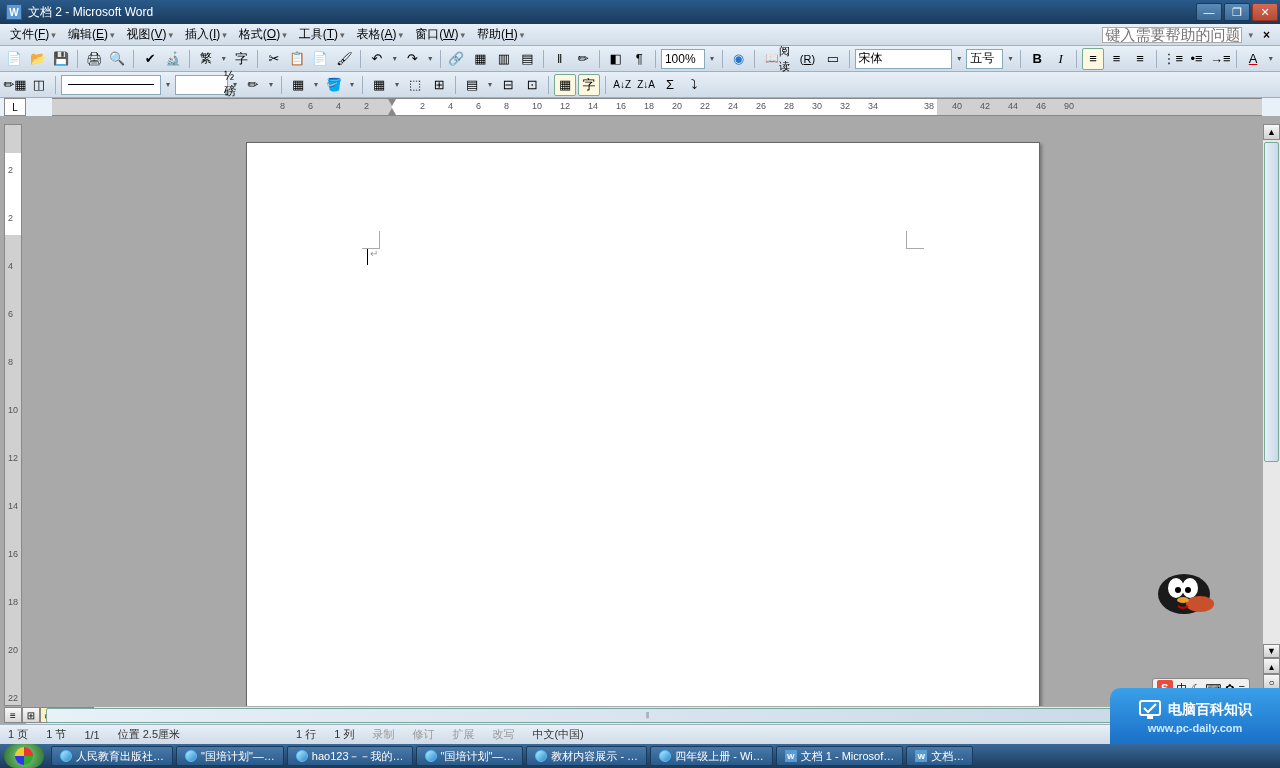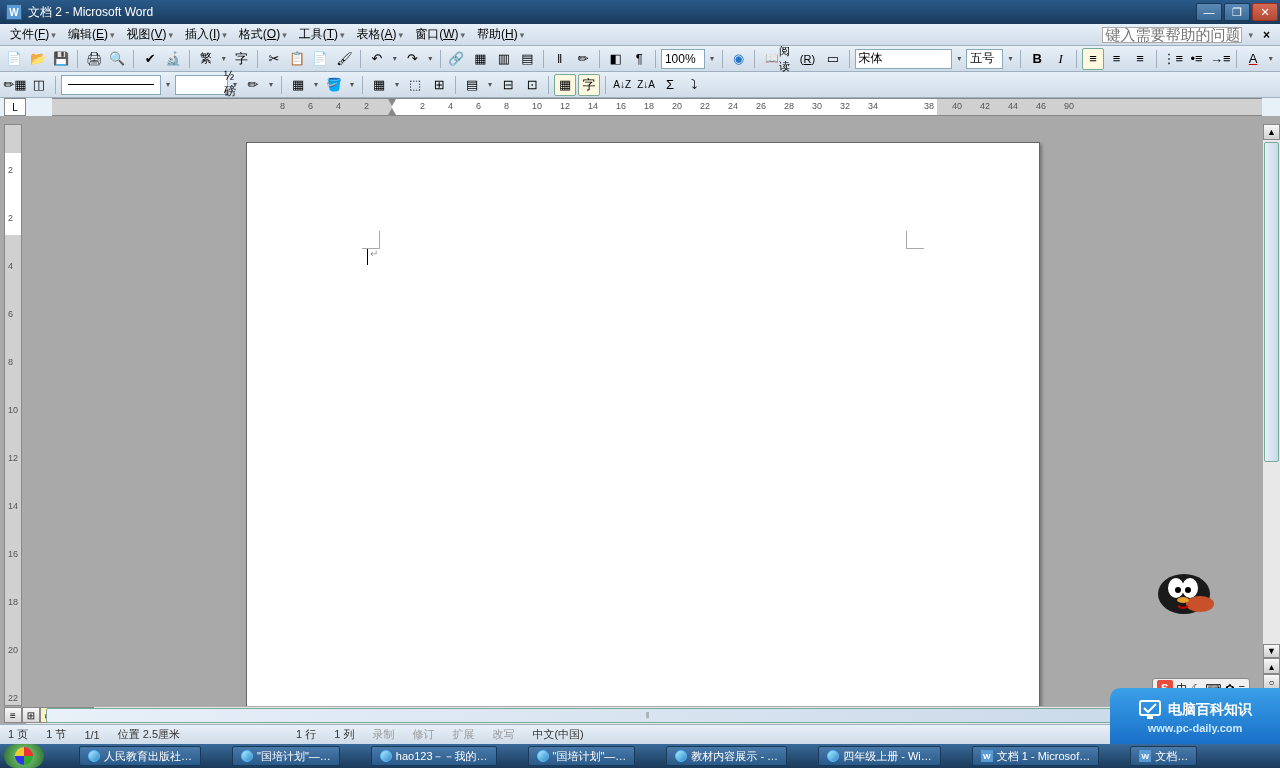--- a/index.html
+++ b/index.html
@@ -59,21 +59,21 @@
 .view-btns .vb { width:18px; height:16px; border:1px solid #888; background:linear-gradient(180deg,#f8f8f8,#d8d8d8); font-size:10px; display:flex; align-items:center; justify-content:center; cursor:pointer; }
 
 
 .statusbar { position: absolute; bottom: 24px; left: 0; right: 0; height: 20px; background: linear-gradient(180deg,#e8f0f8,#d0dce8); border-top: 1px solid #a0b0c0; display: flex; align-items: center; font-size: 11px; padding: 0 8px; gap: 18px; color: #333; }
 .statusbar .dim { color: #999; }
 
 
 .taskbar { position: absolute; bottom: 0; left: 0; right: 0; height: 24px; background: linear-gradient(180deg,#3a6a9a,#1a3a5a); display: flex; align-items: center; gap: 3px; padding-right: 4px; }
 .start-btn { width: 40px; height: 24px; background: radial-gradient(circle,#6ab86a 30%,#2a6a2a 100%); border-radius: 12px; margin: 0 4px; display:flex; align-items:center; justify-content:center; }
 .start-btn .orb { width:18px; height:18px; border-radius:50%; background: conic-gradient(#e33 0 25%, #3a3 25% 50%, #33e 50% 75%, #ec3 75% 100%); }
-.task-item { height: 20px; padding: 4px 8px; background: linear-gradient(180deg,#4a7aaa,#2a5a8a); border: 1px solid #1a3a5a; border-radius: 2px; color: #fff; font-size: 11px; display: flex; align-items: center; gap: 4px; max-width: 140px; overflow: hidden; white-space: nowrap; cursor:pointer;margin-left:28px; }
+.task-item { height: 20px; padding: 4px 8px; background: linear-gradient(180deg,#4a7aaa,#2a5a8a); border: 1px solid #1a3a5a; border-radius: 2px; color: #fff; font-size: 11px; display: flex; align-items: center; gap: 4px; max-width: 140px; overflow: hidden; white-space: nowrap; cursor:pointer; }
 .task-item .ie { width:12px; height:12px; border:1px solid #5bf; border-radius:50%; background: linear-gradient(135deg,#aef,#38c); }
 .task-item .wd { width:12px; height:12px; background:#5b9bd5; color:#fff; font-size:8px; font-weight:bold; display:flex; align-items:center; justify-content:center; }
 
 
 .qq-pet { position: absolute; right: 60px; bottom: 150px; width: 72px; height: 54px; }
 .logo-badge { position: absolute; right: 0; bottom: 24px; width: 170px; height: 56px; background: linear-gradient(180deg,#3aa0e8,#1a70c8); border-top-left-radius: 10px; color: #fff; font-size: 14px; display:flex; flex-direction:column; align-items:center; justify-content:center; font-weight:bold; }
 .logo-badge .url { font-size: 11px; font-weight: bold; color:#cfe9ff; }
 .ime-bar { position:absolute; right: 30px; bottom: 70px; height: 20px; background:#f0f0f0; border:1px solid #888; border-radius:3px; display:flex; align-items:center; gap:4px; padding:0 4px; font-size:11px; }
 .ime-bar span { cursor:pointer; }
 .ime-s { width:16px; height:16px; background:#e74c3c; color:#fff; display:flex; align-items:center; justify-content:center; font-weight:bold; border-radius:2px; font-size:11px; }

